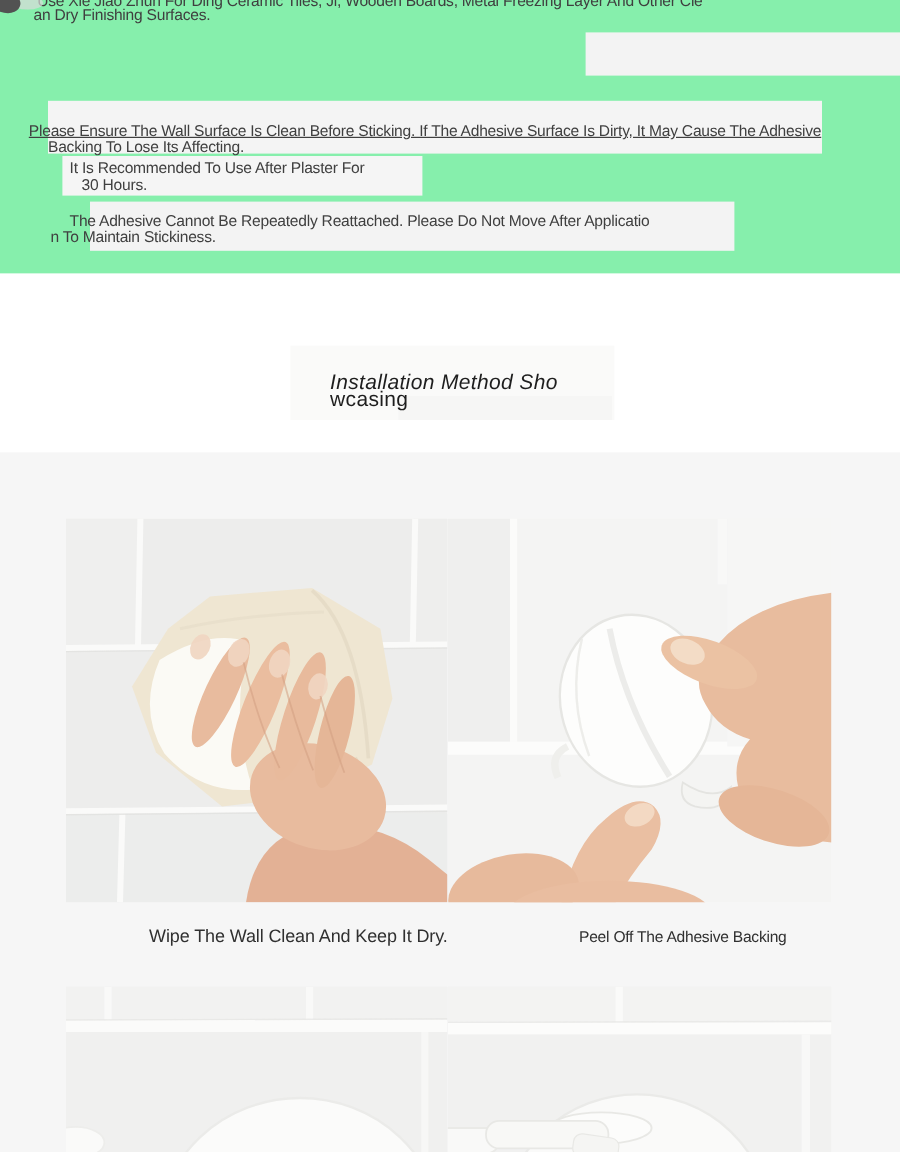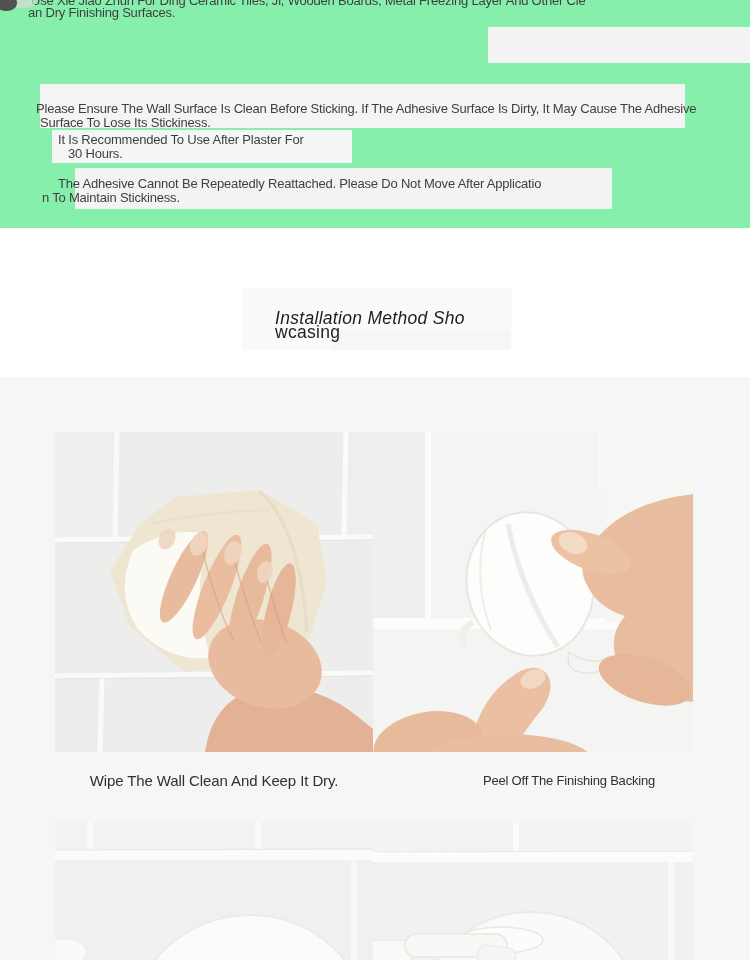--- a/index.html
+++ b/index.html
@@ -20,21 +20,21 @@
   .title-panel-b { position:absolute; background:#f6f6f5; }
   .title-line {
     position:absolute; white-space:nowrap; font-size:17.5px; line-height:15px;
     letter-spacing:0.3px; color:#1e1e1e;
   }
   
   #sec-photos { position:absolute; left:0; top:377px; width:750px; height:583px; background:#f6f6f6; }
   .photo { position:absolute; overflow:hidden; }
   .photo svg { display:block; }
   .caption { position:absolute; text-align:center; color:#303030; white-space:nowrap; }
-  #caption-1 { left:55px; top:395px; width:318px; font-size:15px; letter-spacing:-0.1px; }
+  #caption-1 { left:55px; top:395px; width:318px; font-size:15px; letter-spacing:-0.1px;text-align:right; }
   #caption-2 { left:409px; top:396px; width:320px; font-size:13px; letter-spacing:-0.2px; }
   
   #corner-glyph {
     position:absolute; left:-5px; top:-6px; width:22px; height:17px;
     background:#525252; border-radius:40% 60% 70% 50%; transform:rotate(12deg);
   }
   #corner-glyph-shadow {
     position:absolute; left:10px; top:-3px; width:26px; height:11px;
     background:#dcdcdc; border-radius:50%; opacity:0.7;
   }
@@ -47,22 +47,22 @@
   <div id="sec-top">
     <div class="patch" style="left:488px; top:27px; width:262px; height:36px;"></div>
     <div class="patch" style="left:40px; top:84px; width:645px; height:44px; background:#f4f4f4;"></div>
     <div class="patch" style="left:52px; top:130px; width:300px; height:33px; background:#f5f5f5;"></div>
     <div class="patch" style="left:75px; top:168px; width:537px; height:41px;"></div>
 
     <div class="line" style="left:31px; top:-6px;">Use Xie Jiao Zhun For Ding Ceramic Tiles, Ji, Wooden Boards, Metal Freezing Layer And Other Cle</div>
     <div class="line" style="left:28px; top:6px;">an Dry Finishing Surfaces.</div>
 
 
-    <div class="line" style="left:36px; top:102px;">Please Ensure The Wall Surface Is Clean Before Sticking. If The Adhesive Surface Is Dirty, It May Cause The Adhesive</div>
-    <div class="line" style="left:40px; top:116px;">Surface To Lose Its Stickiness.</div>
+    <div class="line" style="left:24px; top:102px;text-decoration:underline;">Please Ensure The Wall Surface Is Clean Before Sticking. If The Adhesive Surface Is Dirty, It May Cause The Adhesive</div>
+    <div class="line" style="left:40px; top:116px;">Backing To Lose Its Affecting.</div>
     <div class="line" style="left:58px; top:133px;">It Is Recommended To Use After Plaster For</div>
     <div class="line" style="left:68px; top:147px;">30 Hours.</div>
 
     <div class="line" style="left:42px; top:177px;margin-left:16px;">The Adhesive Cannot Be Repeatedly Reattached. Please Do Not Move After Applicatio</div>
     <div class="line" style="left:42px; top:191px;">n To Maintain Stickiness.</div>
   </div>
 
   <div id="sec-mid">
     <div class="title-panel" style="left:242px; top:60px; width:270px; height:62px;"></div>
     <div class="title-panel-b" style="left:332px; top:102px; width:178px; height:20px;"></div>
@@ -147,21 +147,21 @@
         <g>
           <path d="M95,320 Q105,272 132,250 Q157,228 172,240 Q184,252 170,276 Q150,300 140,320 Z" fill="#eabfa2"></path>
           <ellipse cx="160" cy="247" rx="13" ry="9" transform="rotate(-24 160 247)" fill="#f3d9c3"></ellipse>
           <ellipse cx="55" cy="312" rx="55" ry="32" transform="rotate(-10 55 312)" fill="#e7ba9c"></ellipse>
           <ellipse cx="135" cy="330" rx="85" ry="28" fill="#e9bda0"></ellipse>
         </g>
       </svg>
     </div>
 
     <div id="caption-1" class="caption">Wipe The Wall Clean And Keep It Dry.</div>
-    <div id="caption-2" class="caption">Peel Off The Finishing Backing</div>
+    <div id="caption-2" class="caption">Peel Off The Adhesive Backing</div>
 
     <div class="photo" style="left:55px; top:445px; width:318px; height:138px;">
       <svg width="318" height="138" viewBox="0 0 318 138">
         <rect width="318" height="138" fill="#f0f0ef"></rect>
         <rect x="0" y="0" width="318" height="29" fill="#f2f2f1"></rect>
         <rect x="32" y="0" width="6" height="29" fill="#f9f9f8"></rect>
         <rect x="200" y="0" width="6" height="29" fill="#f9f9f8"></rect>
         <rect x="0" y="28" width="318" height="10" fill="#fbfbfa"></rect>
         <line x1="0" y1="28" x2="318" y2="27" stroke="#e7e7e5" stroke-width="1.2" opacity="0.8"></line>
         <rect x="296" y="38" width="6" height="100" fill="#f7f7f6"></rect>

